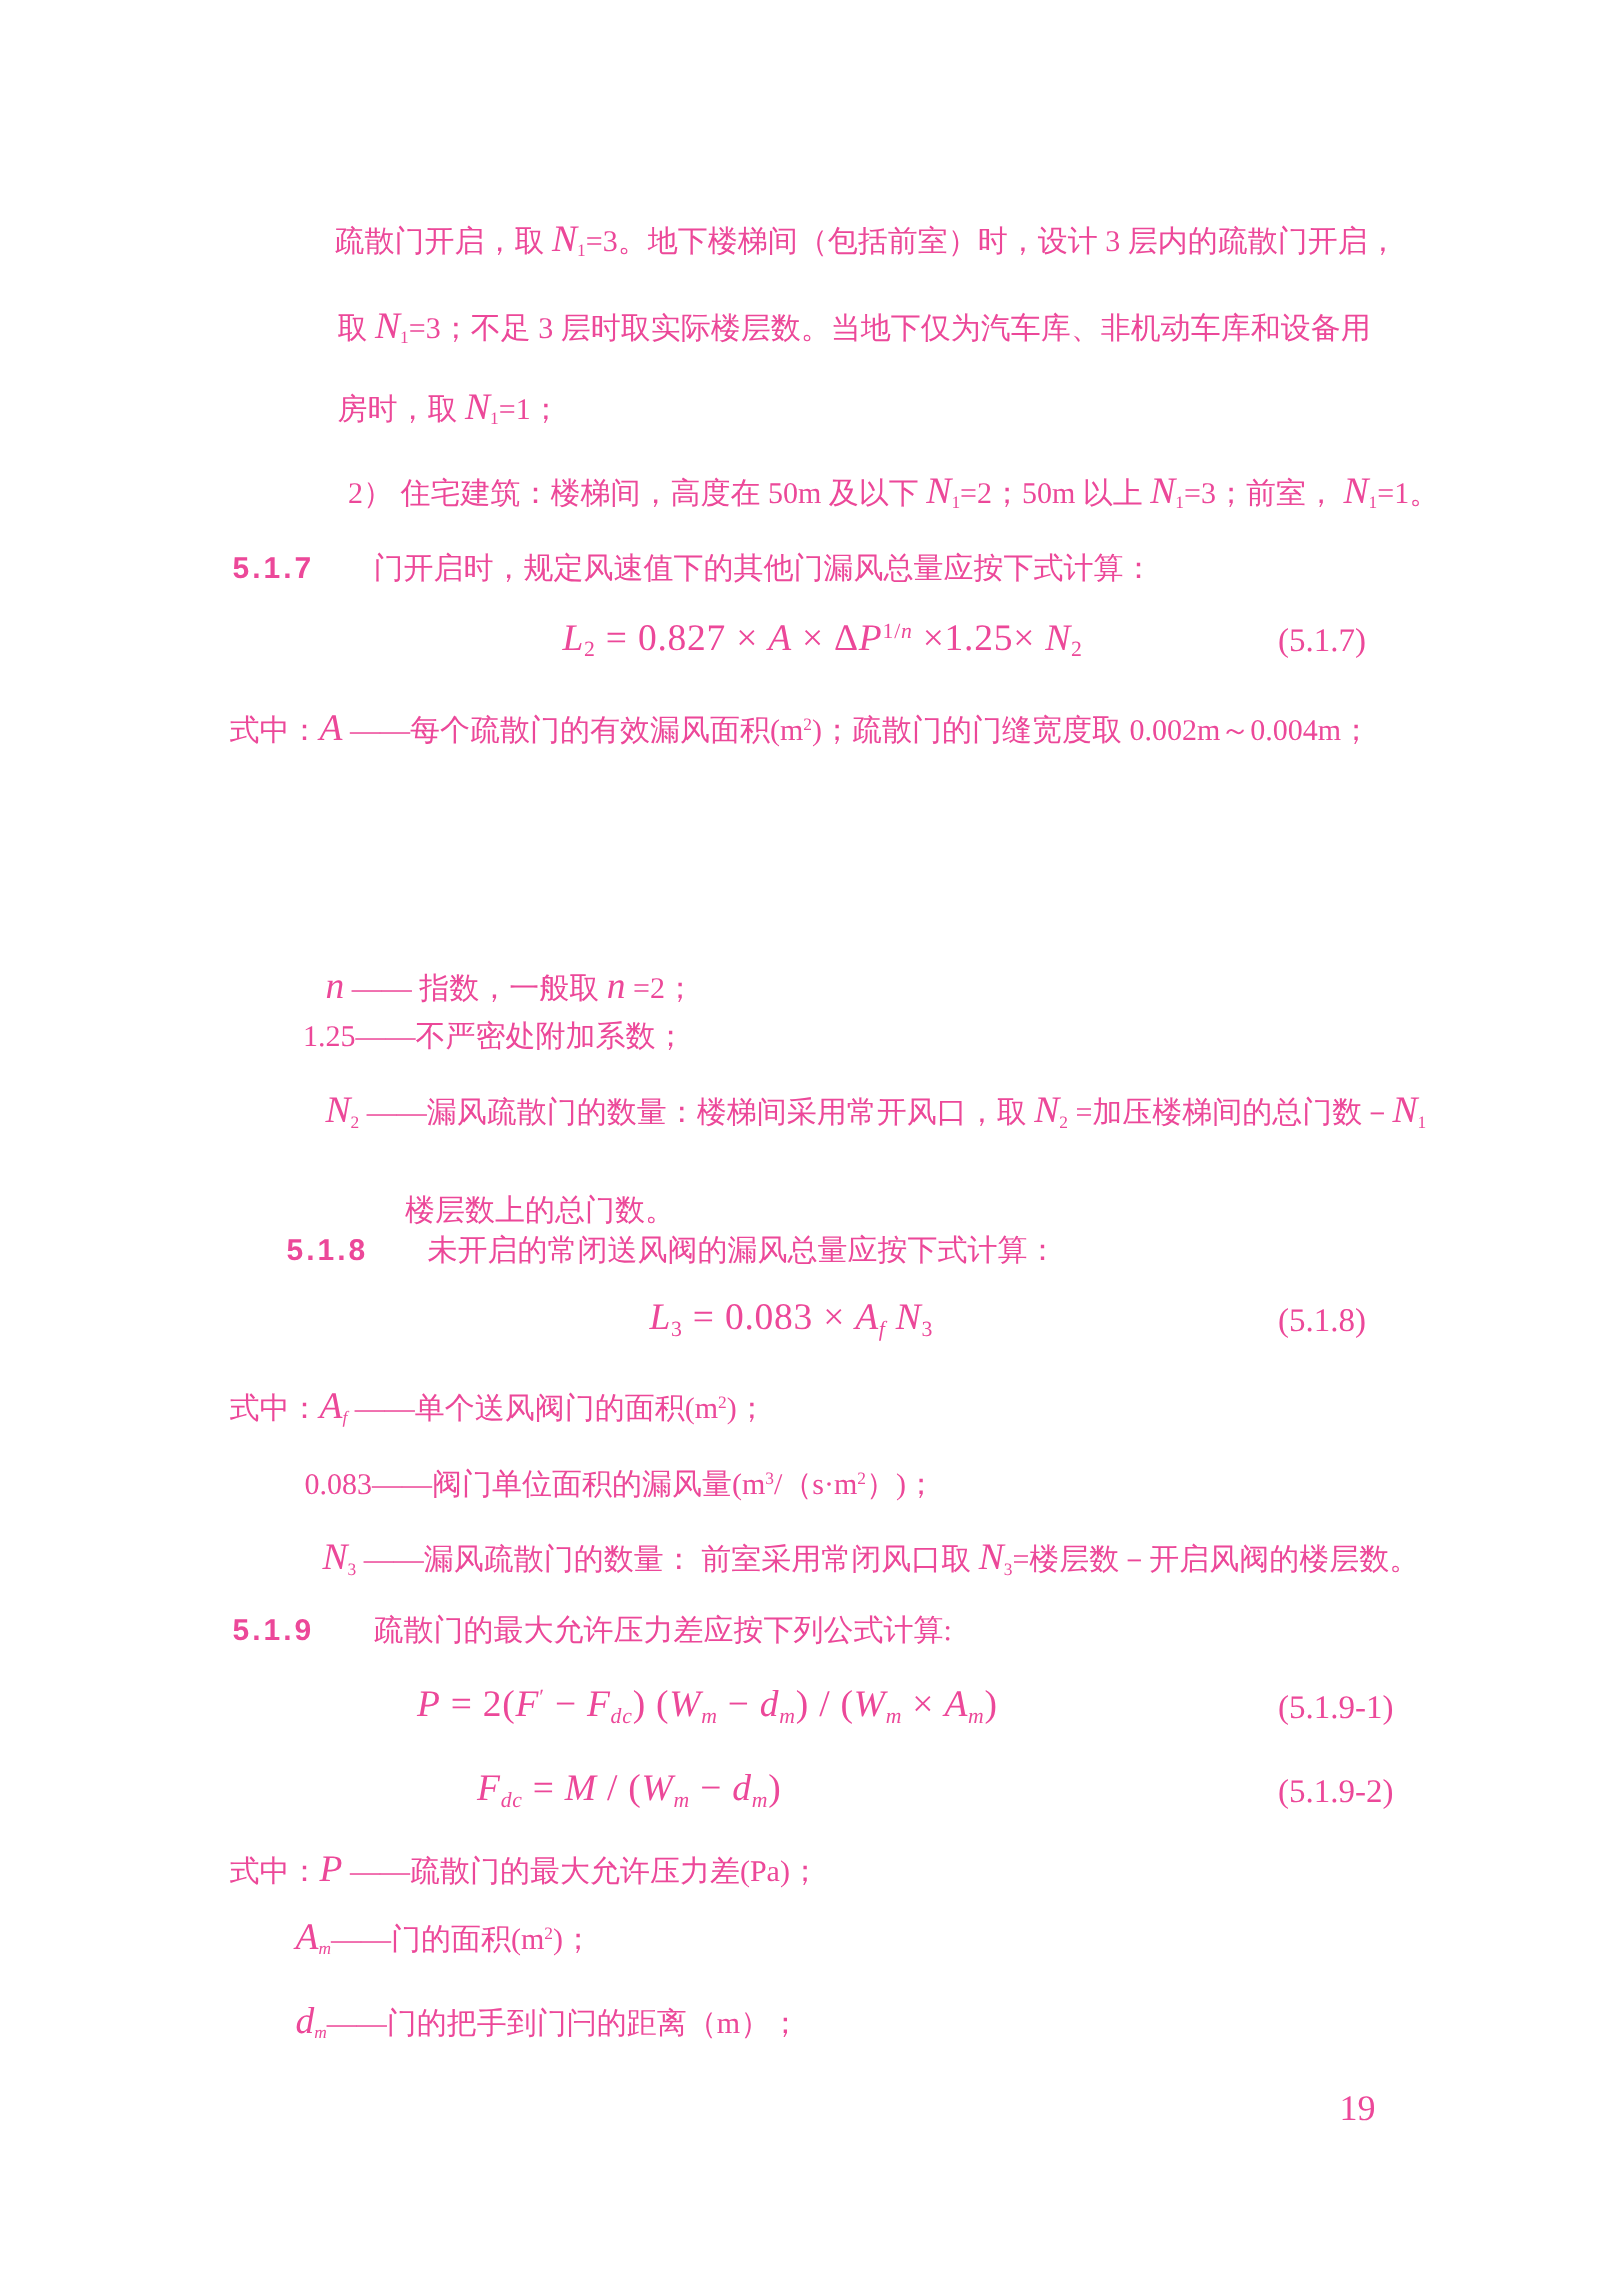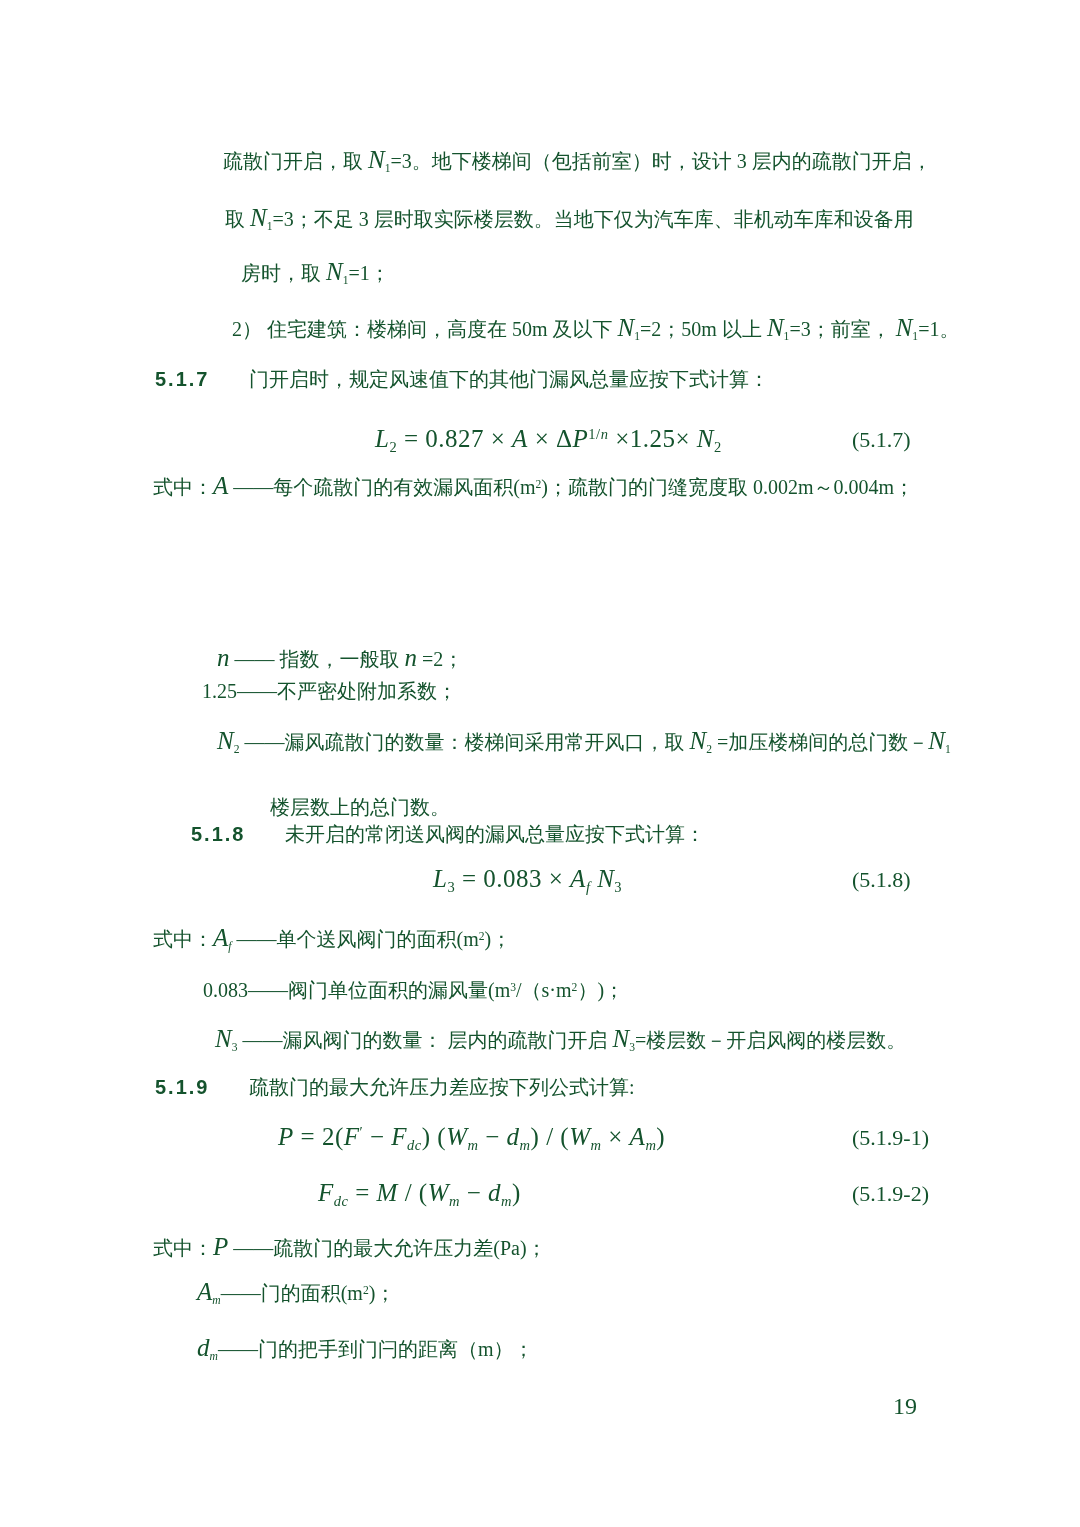--- a/index.html
+++ b/index.html
@@ -1,21 +1,21 @@
 <!DOCTYPE html>
 <html><head>
 <meta charset="utf-8">
 <style>
   * { margin:0; padding:0; box-sizing:border-box; }
   html,body { background:#ffffff; }
   .page {
     position:relative;
     width:1080px; height:1527px;
     background:#ffffff;
-    color:#14532d;
+    color:#ec4899;
     font-family:"Liberation Serif","DejaVu Serif",serif;
     overflow:hidden;
   }
   .line {
     position:absolute;
     white-space:nowrap;
     font-size:20px;
     line-height:1.4;
   }
   .eq-row { left:0; width:1080px; height:44px; }
@@ -55,29 +55,29 @@
   .body .sg-v { font-size:1.25em; }
   .page-num { position:absolute; font-size:24px; }
 </style>
 </head>
 <body>
 
 <div class="page">
 
   <div class="line body" style="left:223px; top:142px;"><span class="sg-t">疏散门开启，取 </span><span class="sg-v">N</span><span class="sg-s">1</span><span class="sg-t">=3。地下楼梯间（包括前室）时，设计 3 层内的疏散门开启，</span></div>
   <div class="line body" style="left:225px; top:200px;"><span class="sg-t">取 </span><span class="sg-v">N</span><span class="sg-s">1</span><span class="sg-t">=3；不足 3 层时取实际楼层数。当地下仅为汽车库、非机动车库和设备用</span></div>
-  <div class="line body" style="left:225px; top:254px;margin-left:16px;"><span class="sg-t">房时，取 </span><span class="sg-v">N</span><span class="sg-s">1</span><span class="sg-t">=1；</span></div>
+  <div class="line body" style="left:225px; top:254px;"><span class="sg-t">房时，取 </span><span class="sg-v">N</span><span class="sg-s">1</span><span class="sg-t">=1；</span></div>
 
   <div class="line body" style="left:232px; top:310px;"><span class="sg-t">2） 住宅建筑：楼梯间，高度在 50m 及以下 </span><span class="sg-v">N</span><span class="sg-s">1</span><span class="sg-t">=2；50m 以上 </span><span class="sg-v">N</span><span class="sg-s">1</span><span class="sg-t">=3；前室， </span><span class="sg-v">N</span><span class="sg-s">1</span><span class="sg-t">=1。</span></div>
 
   <div class="line" style="left:155px; top:365px;">
     <span class="clause-num">5.1.7</span><span>门开启时，规定风速值下的其他门漏风总量应按下式计算：</span>
   </div>
 
-  <div class="line eq-row" style="top:421px;">
+  <div class="line eq-row" style="top:408px;">
     <span class="formula" style="left:375px;"><span class="sg-v">L</span><span class="sg-s">2</span><span class="sg-t"> = 0.827 × </span><span class="sg-v">A</span><span class="sg-t"> × Δ</span><span class="sg-v">P</span><span class="sg-p">1/</span><span class="sg-pv">n</span><span class="sg-t"> ×1.25× </span><span class="sg-v">N</span><span class="sg-s">2</span></span>
     <span class="eq-label">(5.1.7)</span>
   </div>
 
   <div class="line body" style="left:153px; top:468px;"><span class="sg-t">式中：</span><span class="sg-v">A</span><span class="sg-t"> ——每个疏散门的有效漏风面积(m</span><span class="sg-p">2</span><span class="sg-t">)；疏散门的门缝宽度取 0.002m～0.004m；</span></div>
   <div class="line body" style="left:217px; top:640px;"><span class="sg-v">n</span><span class="sg-t">  ——  指数，一般取 </span><span class="sg-v">n</span><span class="sg-t"> =2；</span></div>
   <div class="line body" style="left:202px; top:677px;"><span class="sg-t">1.25——不严密处附加系数；</span></div>
   <div class="line body" style="left:217px; top:723px;"><span class="sg-v">N</span><span class="sg-s">2</span><span class="sg-t"> ——漏风疏散门的数量：楼梯间采用常开风口，取 </span><span class="sg-v">N</span><span class="sg-s">2</span><span class="sg-t"> =加压楼梯间的总门数－</span><span class="sg-v">N</span><span class="sg-s">1</span></div>
   <div class="line body" style="left:270px; top:793px;"><span class="sg-t">楼层数上的总门数。</span></div>
 
@@ -85,21 +85,21 @@
     <span class="clause-num">5.1.8</span><span>未开启的常闭送风阀的漏风总量应按下式计算：</span>
   </div>
 
   <div class="line eq-row" style="top:861px;text-align:right;">
     <span class="formula" style="left:433px;"><span class="sg-v">L</span><span class="sg-s">3</span><span class="sg-t"> = 0.083 × </span><span class="sg-v">A</span><span class="sg-vs">f</span><span class="sg-t"> </span><span class="sg-v">N</span><span class="sg-s">3</span></span>
     <span class="eq-label">(5.1.8)</span>
   </div>
 
   <div class="line body" style="left:153px; top:920px;"><span class="sg-t">式中：</span><span class="sg-v">A</span><span class="sg-vs">f</span><span class="sg-t"> ——单个送风阀门的面积(m</span><span class="sg-p">2</span><span class="sg-t">)；</span></div>
   <div class="line body" style="left:203px; top:976px;"><span class="sg-t">0.083——阀门单位面积的漏风量(m</span><span class="sg-p">3</span><span class="sg-t">/（s·m</span><span class="sg-p">2</span><span class="sg-t">）)；</span></div>
-  <div class="line body" style="left:215px; top:1021px;"><span class="sg-v">N</span><span class="sg-s">3</span><span class="sg-t"> ——漏风阀门的数量： 层内的疏散门开启 </span><span class="sg-v">N</span><span class="sg-s">3</span><span class="sg-t">=楼层数－开启风阀的楼层数。</span></div>
+  <div class="line body" style="left:215px; top:1021px;"><span class="sg-v">N</span><span class="sg-s">3</span><span class="sg-t"> ——漏风疏散门的数量： 前室采用常闭风口取 </span><span class="sg-v">N</span><span class="sg-s">3</span><span class="sg-t">=楼层数－开启风阀的楼层数。</span></div>
 
   <div class="line" style="left:155px; top:1073px;">
     <span class="clause-num">5.1.9</span><span>疏散门的最大允许压力差应按下列公式计算:</span>
   </div>
 
   <div class="line eq-row" style="top:1119px;">
     <span class="formula" style="left:278px;"><span class="sg-v">P</span><span class="sg-t"> = 2(</span><span class="sg-v">F</span><span class="sg-p">′</span><span class="sg-t"> − </span><span class="sg-v">F</span><span class="sg-vs">dc</span><span class="sg-t">) (</span><span class="sg-v">W</span><span class="sg-vs">m</span><span class="sg-t"> − </span><span class="sg-v">d</span><span class="sg-vs">m</span><span class="sg-t">) / (</span><span class="sg-v">W</span><span class="sg-vs">m</span><span class="sg-t"> × </span><span class="sg-v">A</span><span class="sg-vs">m</span><span class="sg-t">)</span></span>
     <span class="eq-label">(5.1.9-1)</span>
   </div>
 

